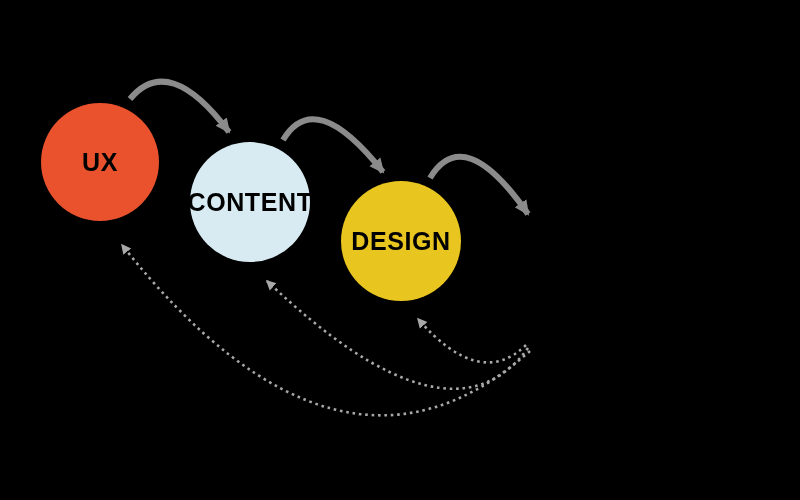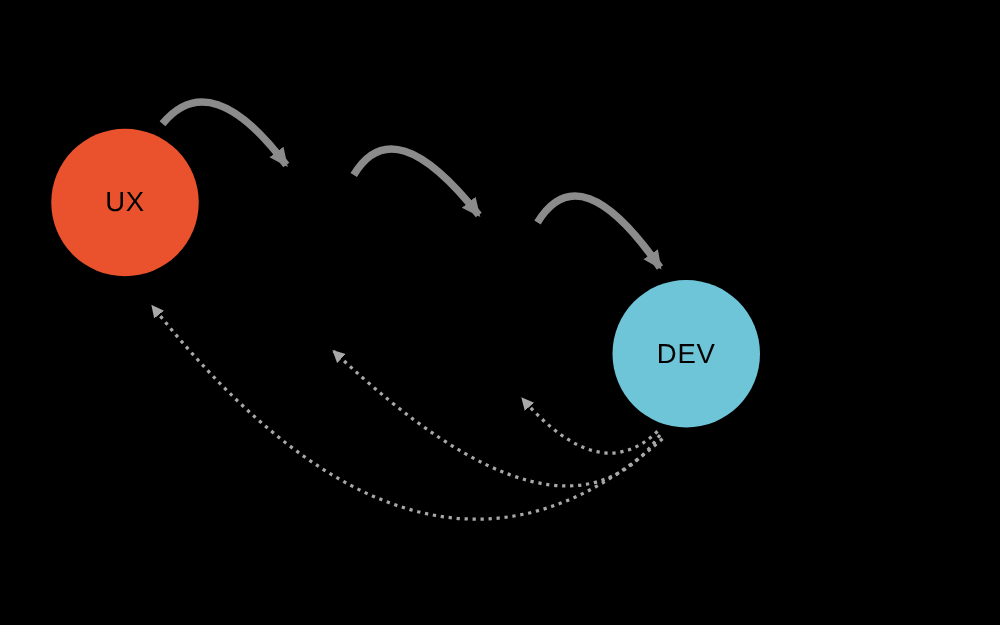--- a/index.html
+++ b/index.html
@@ -39,22 +39,22 @@
   .mh-dot   { fill: var(--color-dotted-arrow, #A8A8A8); }
 
   .node {
     position: absolute;
     border-radius: 50%;
     display: flex;
     align-items: center;
     justify-content: center;
   }
   .node-label {
-    font-weight: 400;
-    font-size: 22px;
+    font-weight: 700;
+    font-size: 25px;
     letter-spacing: 0.6px;
     color: var(--color-label-text, #000);
     user-select: none;
   }
   .node-ux      { left: 41px;  top: 103px; width: 118px; height: 118px; background: var(--node-ux); }
   .node-content { left: 190px; top: 142px; width: 120px; height: 120px; background: var(--node-content); }
   .node-design  { left: 341px; top: 181px; width: 120px; height: 120px; background: var(--node-design); }
   .node-dev     { left: 490px; top: 224px; width: 118px; height: 118px; background: var(--node-dev); }
   .node-launch  { left: 640px; top: 267px; width: 116px; height: 116px; background: var(--node-launch); }
 </style>
@@ -79,20 +79,23 @@
 
     <path class="arrow-dotted" d="M 526 345 Q 480 390 418 319" marker-end="url(#head-dot)"></path>
     <path class="arrow-dotted" d="M 528 348 Q 450 455 267 281" marker-end="url(#head-dot)"></path>
     <path class="arrow-dotted" d="M 530 351 Q 340 520 122 245" marker-end="url(#head-dot)"></path>
   </svg>
 
   <div class="node node-ux">
     <span class="node-label">UX</span>
   </div>
 
+  <div class="node node-content">
+    <span class="node-label">CONTENT</span>
+  </div>
 
+  <div class="node node-design">
+    <span class="node-label">DESIGN</span>
+  </div>
 
-  <div class="node node-dev">
-    <span class="node-label">DEV</span>
-  </div>
 
 
 </div>
 
 </body></html>

